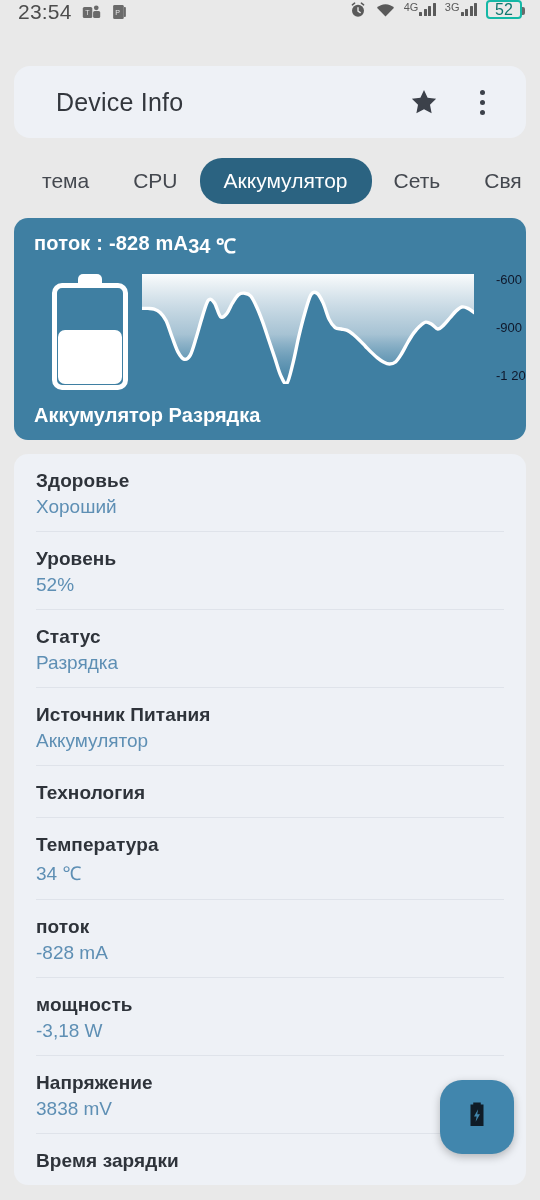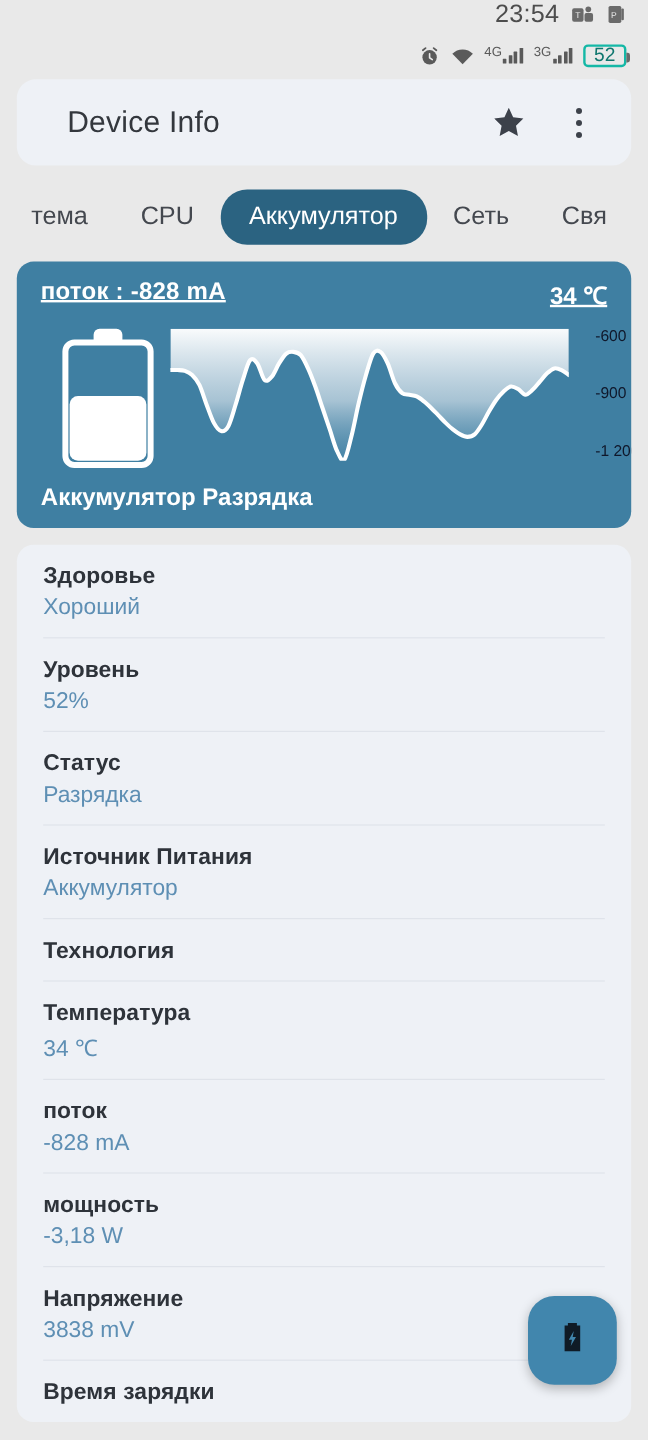--- a/index.html
+++ b/index.html
@@ -6,22 +6,22 @@
   html, body {
     width: 540px; height: 1200px;
     background: #e9e9e9;
     font-family: "Liberation Sans", sans-serif;
     overflow: hidden;
   }
   .screen { position: relative; width: 540px; height: 1200px; background: #e9e9e9; }
 
   
   .statusbar {
-    height: 56px; display: flex; align-items: flex-end;
-    justify-content: space-between; padding: 0 18px; flex-direction: column;
+    height: 56px; display: flex; align-items: flex-start;
+    justify-content: space-between; padding: 0 18px;
   }
   .sb-left { display: flex; align-items: center; gap: 10px; }
   .sb-time { font-size: 21px; color: #4d4d4d; letter-spacing: .2px; }
   .sb-right { display: flex; align-items: center; gap: 9px; }
   .sb-icon { display: inline-flex; align-items: center; color: #5a5a5a; }
   .sig { display: inline-flex; align-items: flex-end; gap: 1.5px; }
   .sig i { display: block; width: 3px; background: #5a5a5a; border-radius: .5px; }
   .sig i:nth-child(1){height:4px}.sig i:nth-child(2){height:7px}
   .sig i:nth-child(3){height:10px}.sig i:nth-child(4){height:13px}
   .net { display: inline-flex; align-items: flex-start; gap: 1px; }
@@ -43,35 +43,35 @@
     padding: 0 22px 0 26px; gap: 14px;
   }
   .appbar-title { flex: 1; font-size: 25px; color: #33373d; font-weight: 400; letter-spacing:.2px;margin-left:16px;}
   .ab-icon { width: 44px; height: 44px; display:flex; align-items:center; justify-content:center; color:#3c414a;}
   .dots { display:flex; flex-direction:column; gap:5px; }
   .dots span { width:5px; height:5px; border-radius:50%; background:#3c414a; display:block;}
 
   
   .tabs {
     margin-top: 12px; height: 62px; display: flex; align-items: center;
-    gap: 0px; padding-left: 0;
+    gap: 0px; padding-left: 16px;
   }
   .tab {
     font-size: 21px; color: #44484f; white-space: nowrap;
     padding: 10px 22px; border-radius: 22px;
   }
   .tab.first { margin-left: 4px; }
   .tab.active { background: #2b6381; color: #ffffff; font-weight: 400; padding: 11px 24px;}
 
   
   .chartcard {
     position: relative; margin: 6px 14px 0; height: 222px;
     background: #3f7fa2; border-radius: 14px; color: #fff; overflow: hidden;
   }
-  .cc-top { position:absolute; top:14px; left:20px; right:20px; display:flex; justify-content:space-between;text-decoration:underline; }
+  .cc-top { position:absolute; top:14px; left:20px; right:20px; display:flex; justify-content:flex-start; }
   .cc-flow { font-size: 20px; font-weight: bold; letter-spacing:.2px;}
   .cc-temp { font-size: 20px; font-weight: bold; }
   .cc-bot { position:absolute; bottom:13px; left:20px; right:18px; display:flex; justify-content:space-between; }
   .cc-power { font-size: 20px; font-weight: bold; }
   .cc-state { font-size: 20px; font-weight: bold; }
 
   .battery-glyph { position:absolute; left:38px; top:56px; width:76px; height:116px;}
   .bg-cap { position:absolute; left:26px; top:0; width:24px; height:12px; background:#fff; border-radius:5px 5px 0 0;}
   .bg-body { position:absolute; left:0; top:9px; width:76px; height:107px; border:5px solid #fff; border-radius:10px;}
   .bg-fill { position:absolute; left:6px; right:6px; bottom:6px; background:#fff; border-radius:7px;}

